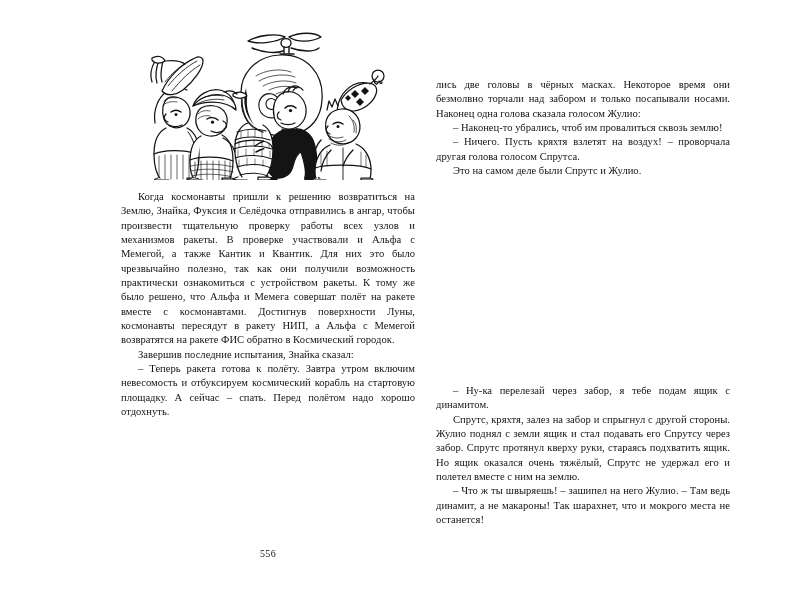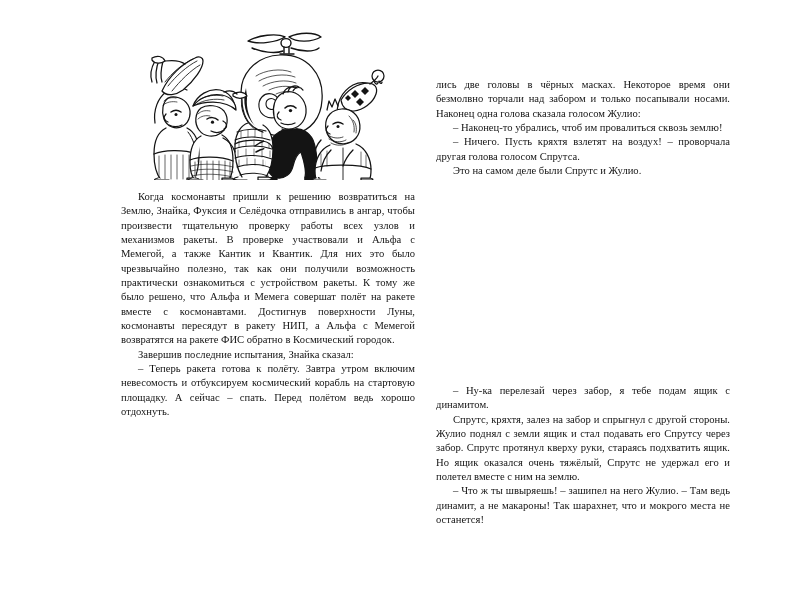--- a/index.html
+++ b/index.html
@@ -265,23 +265,24 @@
 
           <path d="M191 150 C187 151 186 152 191 152 L201 152" fill="#fff"></path>
           <path d="M236 150 L245 150 C249 151 249 152 244 152 L236 152 Z" fill="#fff"></path>
         </g>
       </svg>
     </div>
 
     <div class="text-column lp-text">
       <p class="para">Когда космонавты пришли к решению возвратиться на Землю, Знайка, Фуксия и Селёдочка отправились в ангар, чтобы произвести тщательную проверку работы всех узлов и механизмов ракеты. В проверке участвовали и Альфа с Мемегой, а также Кантик и Квантик. Для них это было чрезвычайно полезно, так как они получили возможность практически ознакомиться с устройством ракеты. К тому же было решено, что Альфа и Мемега совершат полёт на ракете вместе с космонавтами. Достигнув поверхности Луны, космонавты пересядут в ракету НИП, а Альфа с Мемегой возвратятся на ракете ФИС обратно в Космический городок.</p>
       <p class="para">Завершив последние испытания, Знайка сказал:</p>
-      <p class="para dialogue">– Теперь ракета готова к полёту. Завтра утром включим невесомость и отбуксируем космический корабль на стартовую площадку. А сейчас – спать. Перед полётом ведь хорошо отдохнуть.</p>
+      <p class="para dialogue">– Теперь ракета готова к полёту. Завтра утром включим невесомость и отбуксируем космический корабль на стартовую площадку. А сейчас – спать. Перед полётом надо хорошо отдохнуть.</p>
     </div>
 
+    <div class="folio">556</div>
   </div>
 
   <div class="page page-right">
 
     <div class="text-column rp-text-a">
       <p class="para no-indent">лись две головы в чёрных масках. Некоторое время они безмолвно торчали над забором и только посапывали носами. Наконец одна голова сказала голосом Жулио:</p>
       <p class="para dialogue">– Наконец-то убрались, чтоб им провалиться сквозь землю!</p>
       <p class="para dialogue">– Ничего. Пусть кряхтя взлетят на воздух! – проворчала другая голова голосом Спрутса.</p>
       <p class="para">Это на самом деле были Спрутс и Жулио.</p>
     </div>

